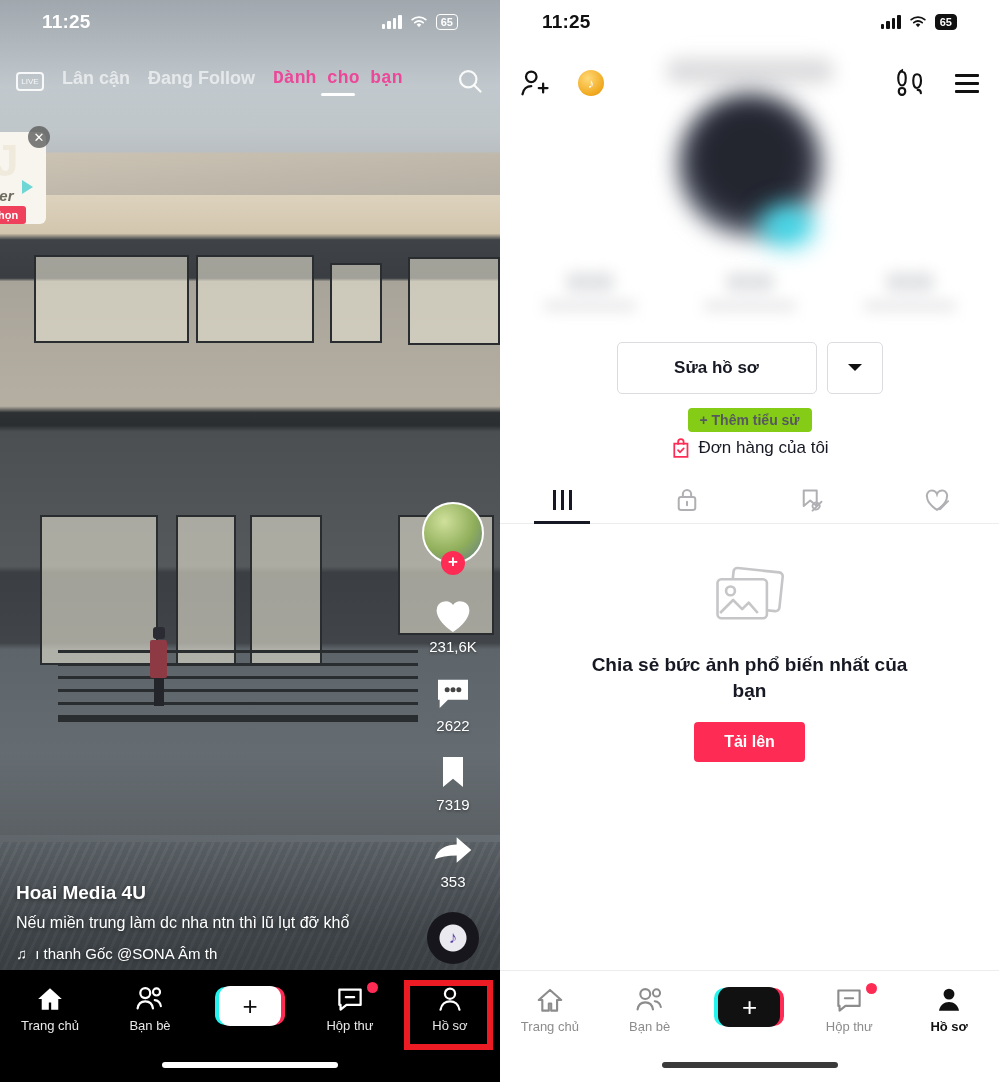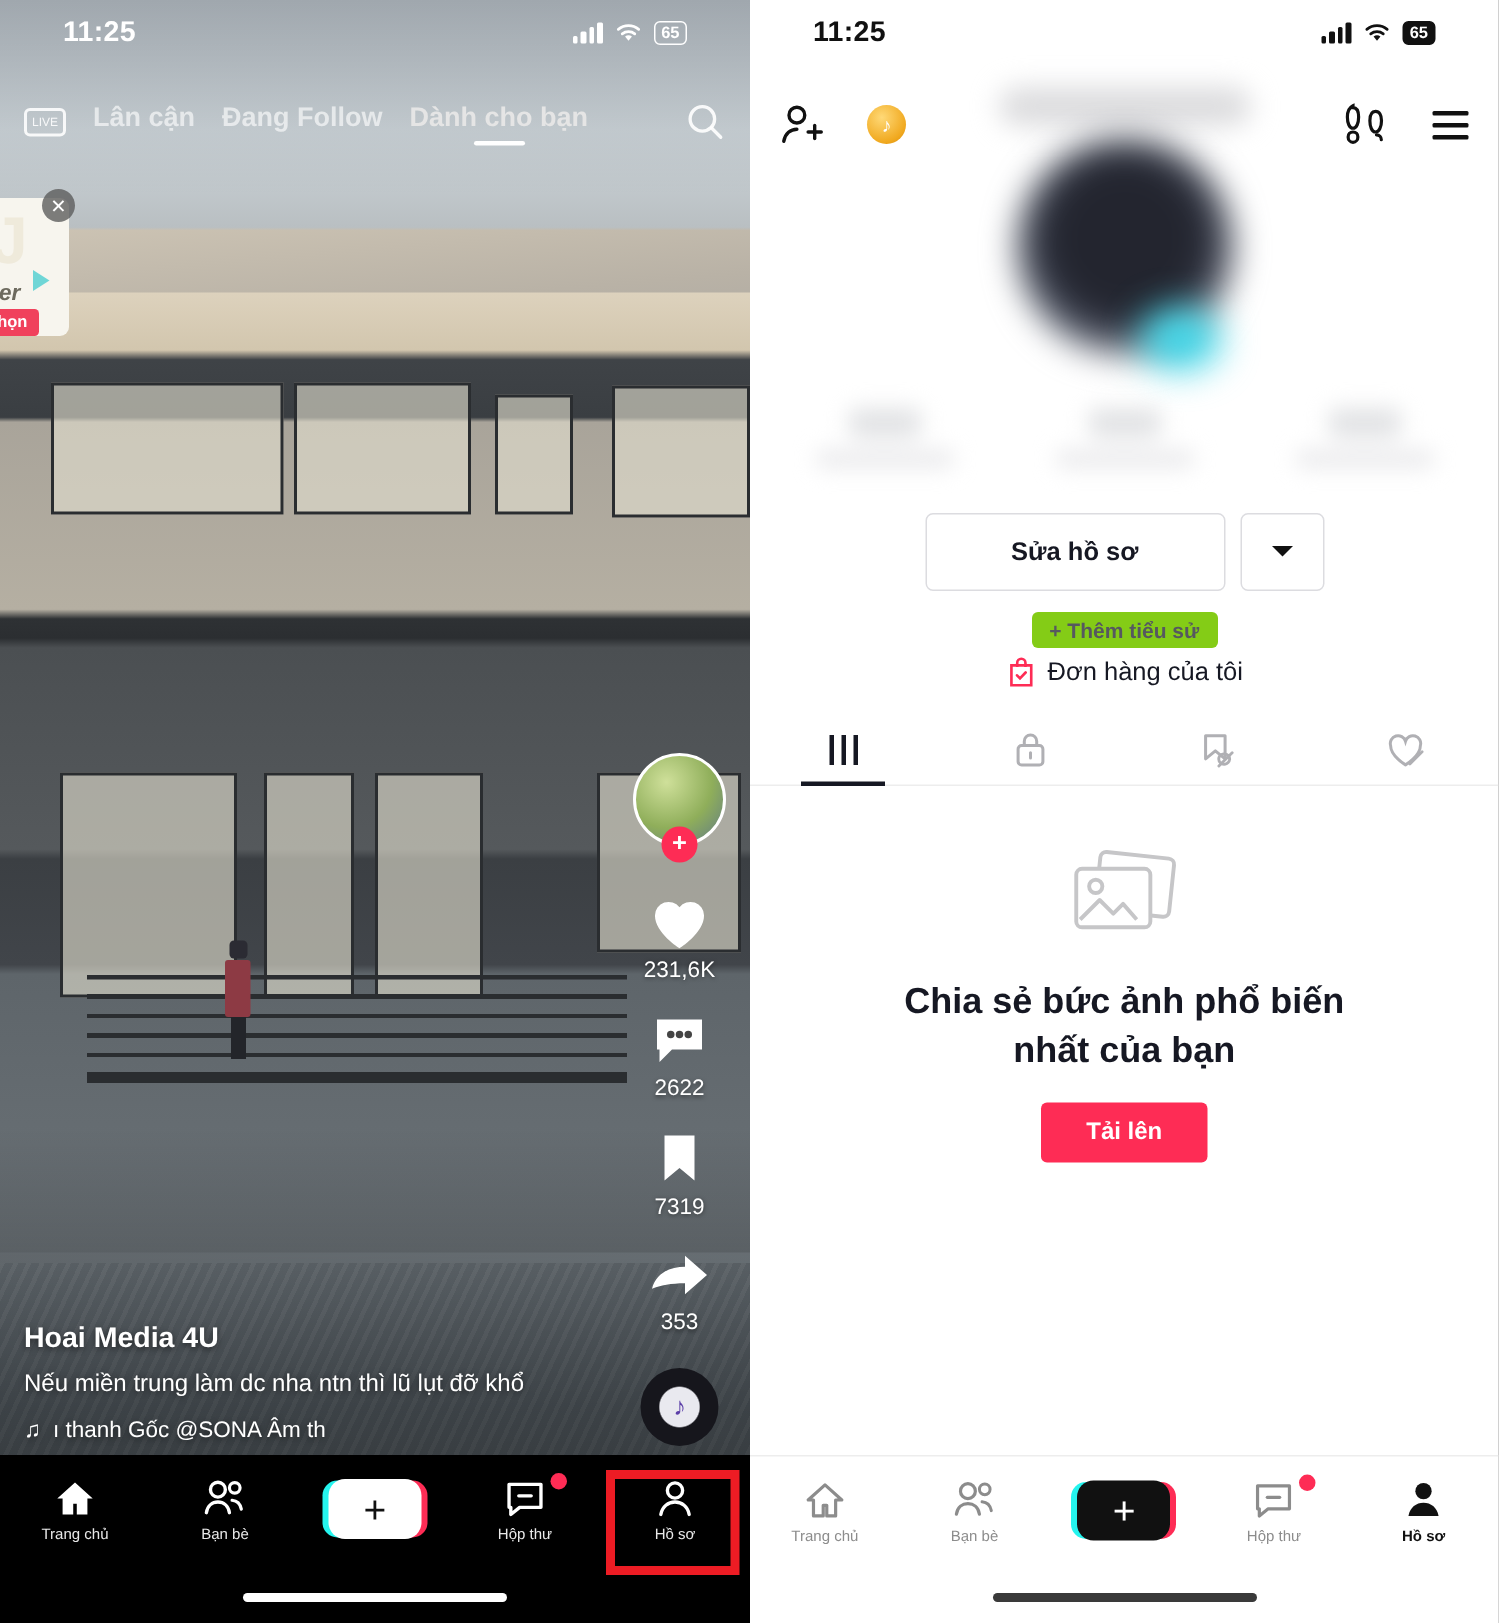--- a/index.html
+++ b/index.html
@@ -93,21 +93,21 @@
   }
   .live-badge { display: flex; flex-direction: column; align-items: center; color: rgba(255,255,255,.88); }
   .live-badge .tv {
     width: 28px; height: 19px; border: 2px solid currentColor; border-radius: 4px;
     font-size: 8px; font-weight: normal; display: flex; align-items: center; justify-content: center;
   }
   .nav-tab {
     font-size: 18px; color: rgba(255,255,255,0.62); font-weight: 600;
     position: relative; padding-bottom: 6px; white-space: nowrap;
   }
-  .nav-tab.active { color: #e5e5e5; }
+  .nav-tab.active { color: #ec4899; font-family: Liberation Mono, monospace; }
   .nav-tab.active::after {
     content: ""; position: absolute; left: 50%; transform: translateX(-50%);
     bottom: -2px; width: 34px; height: 3px; background: #fff; border-radius: 2px;
   }
   .search-ico { margin-left: auto; }
 
   
   .ad-overlay {
     position: absolute; left: -16px; top: 132px; width: 62px; height: 92px; z-index: 28;
   }
@@ -163,21 +163,21 @@
   
   .tabbar {
     position: absolute; left: 0; right: 0; bottom: 0; height: 112px;
     background: #000; display: flex; align-items: flex-start; padding-top: 12px; z-index: 30;
   }
   .tabbar.light { background: #fff; border-top: 1px solid #ededed; }
   .tab {
     flex: 1; display: flex; flex-direction: column; align-items: center; gap: 6px;
     position: relative; padding-top: 4px;
   }
-  .tab-label { font-size: 10px; }
+  .tab-label { font-size: 13px; }
   .dark-tab .tab-label { color: #e9e9e9; }
   .light-tab .tab-label { color: #8c8c8c; }
   .light-tab .tab.active .tab-label { color: #111; font-weight: bold; }
   .create-btn {
     width: 62px; height: 40px; border-radius: 11px; position: relative;
     display: flex; align-items: center; justify-content: center; font-size: 26px; font-weight: 300;
   }
   .create-dark { background: #fff; color: #111;
     box-shadow: -5px 0 0 -1px #25f4ee, 5px 0 0 -1px #fe2c55; }
   .create-light { background: #111; color: #fff;
@@ -276,21 +276,21 @@
     width: 56px; height: 3px; background: #161823;
   }
   .grid-ico { display: flex; gap: 5px; align-items: flex-end; }
   .grid-ico i { width: 3px; height: 20px; background: currentColor; display: block; }
 
   .empty {
     position: absolute; top: 566px; left: 0; right: 0;
     display: flex; flex-direction: column; align-items: center; gap: 18px;
   }
   .empty-text {
-    font-size: 24px; font-weight: bold; color: #161823; text-align: center; line-height: 1.36;
+    font-size: 19px; font-weight: bold; color: #161823; text-align: center; line-height: 1.36;
     max-width: 320px;
   }
   .btn-upload {
     background: #fe2c55; color: #fff; font-size: 16px; font-weight: bold;
     padding: 11px 30px; border-radius: 4px; border: none;
   }
 </style>
 </head>
 <body>
 

